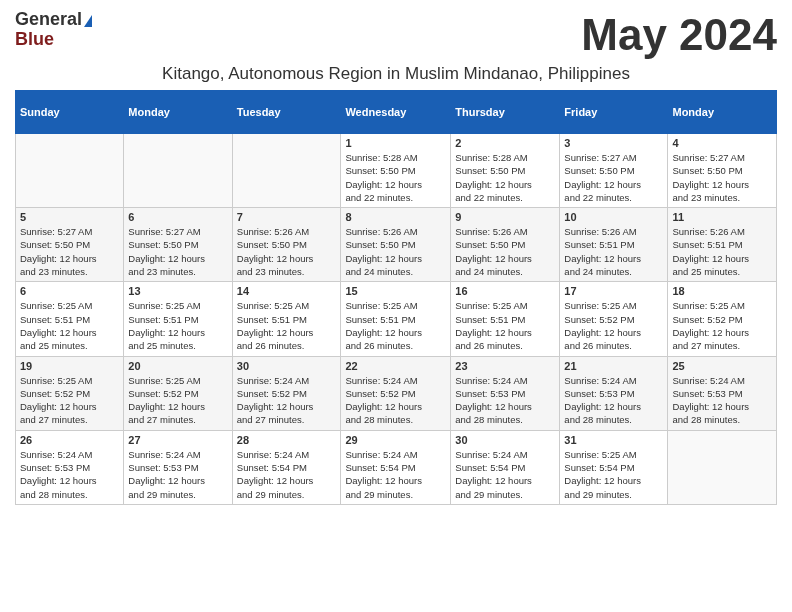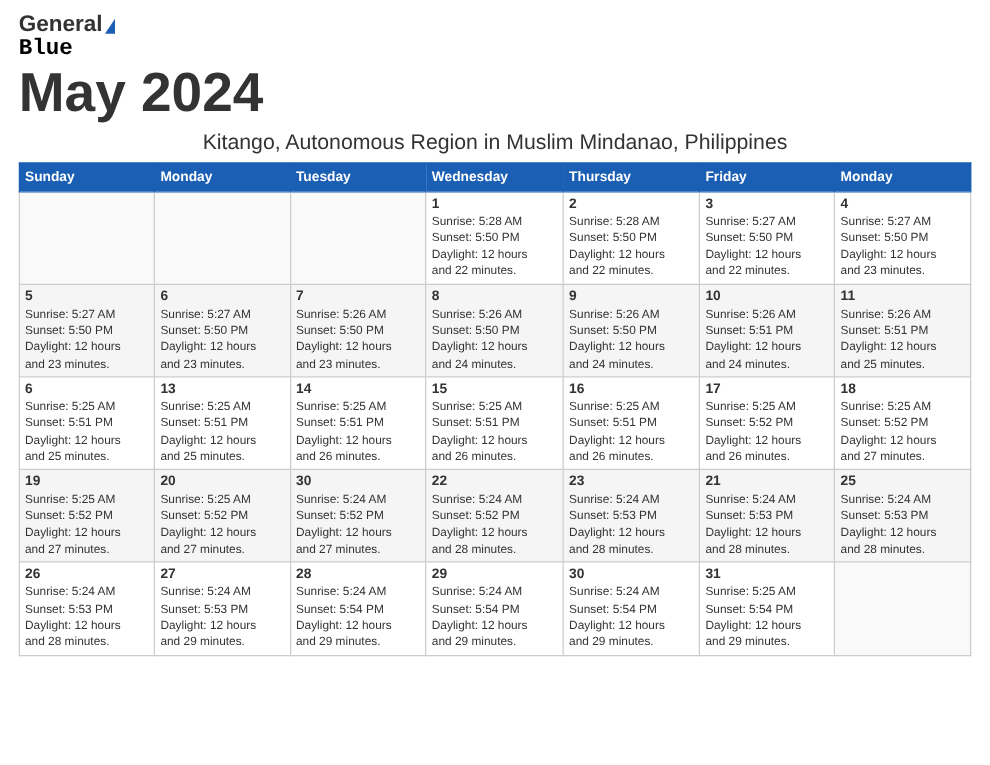--- a/index.html
+++ b/index.html
@@ -8,37 +8,35 @@
       background: #fff;
       width: 792px;
       min-height: 612px;
       padding: 10px 15px;
     }
     .header-top {
       display: flex;
       justify-content: space-between;
       align-items: flex-start;
       margin-bottom: 4px;
-      flex-direction: column;
     }
     .logo {
       display: flex;
       flex-direction: column;
       line-height: 1.1;
     }
     .logo-general {
       font-size: 18px;
       font-weight: bold;
       color: #333;
     }
     .logo-blue {
       font-size: 18px;
       font-weight: bold;
-      color: #000000;
-      font-family: Liberation Mono, monospace;
+      color: #7f1d1d;
     }
     .logo-triangle {
       display: inline-block;
       width: 0;
       height: 0;
       border-left: 8px solid transparent;
       border-bottom: 12px solid #1a5fb4;
       margin-left: 2px;
       vertical-align: middle;
     }
@@ -57,21 +55,21 @@
     }
     table {
       width: 100%;
       border-collapse: collapse;
       font-size: 10px;
     }
     thead th {
       background-color: #1a5fb4;
       color: #fff;
       text-align: left;
-      padding: 5px 4px;
+      padding: 15px 4px;
       font-size: 11px;
       font-weight: bold;
       border: 1px solid #1a5fb4;
     }
     tbody td {
       border: 1px solid #ccc;
       vertical-align: top;
       padding: 3px 4px;
       width: 113px;
       min-height: 70px;

